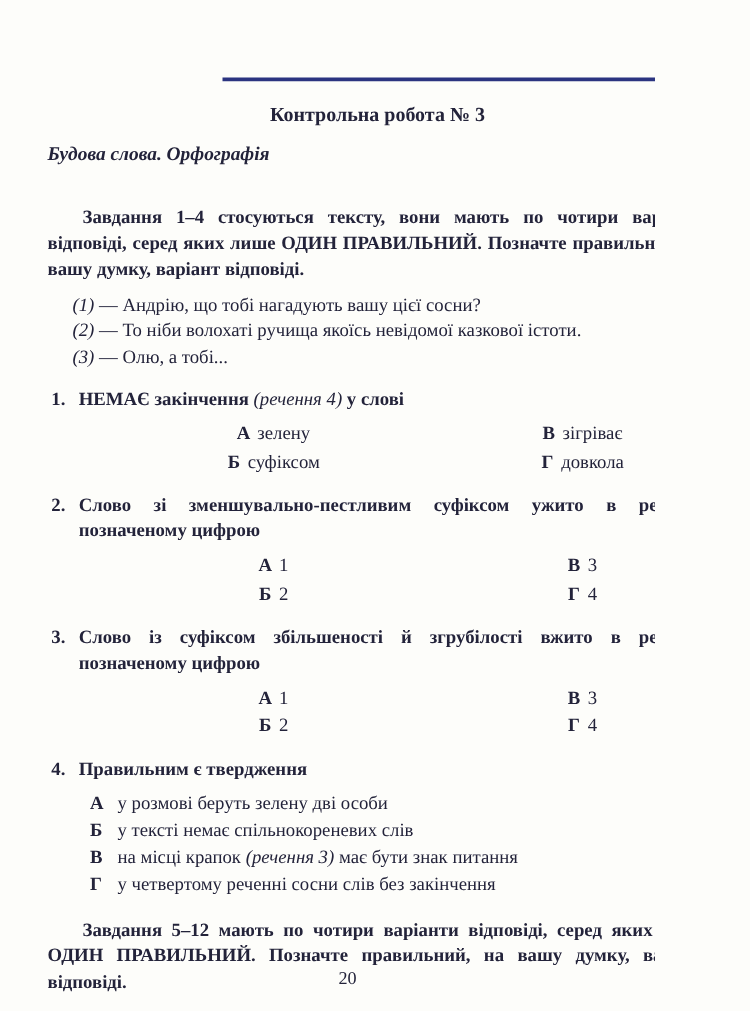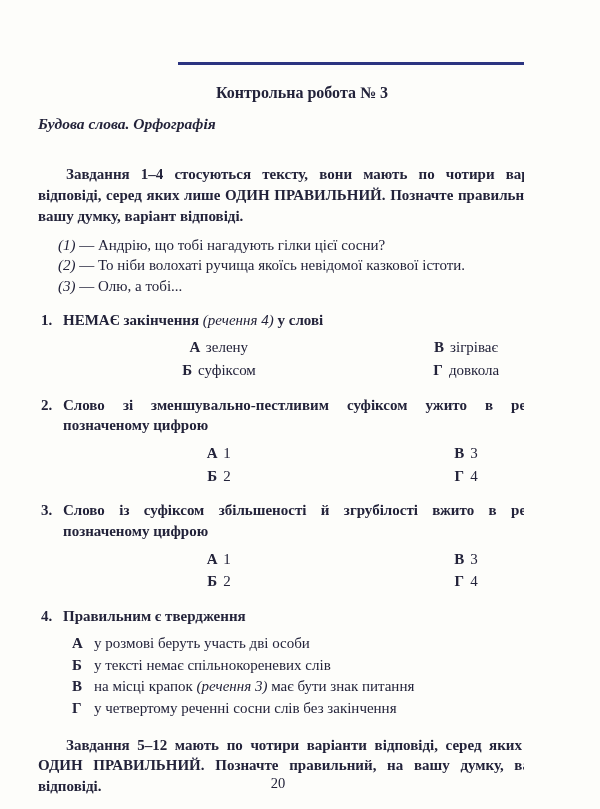--- a/index.html
+++ b/index.html
@@ -91,21 +91,21 @@
   <div class="header-rule"></div>
 
   <div class="content">
 
     <div class="title">Контрольна робота № 3</div>
     <div class="topic">Будова слова. Орфографія</div>
 
     <p class="para intro">Завдання 1–4 стосуються тексту, вони мають по чотири варіанти відповіді, серед яких лише ОДИН ПРАВИЛЬНИЙ. Позначте правильний, на вашу думку, варіант відповіді.</p>
 
     <div>
-      <p class="sent"><span class="num">(1)</span> <span>— Андрію, що тобі нагадують гілки цієї сосни?</span></p>
+      <p class="sent"><span class="num">(1)</span> <span>— Андрію, що тобі нагадують вашу цієї сосни?</span></p>
       <p class="sent"><span class="num">(2)</span> <span>— То ніби волохаті ручища якоїсь невідомої казкової істоти.</span></p>
       <p class="sent"><span class="num">(3)</span> <span>— Олю, а тобі...</span></p>
     </div>
 
     <div class="question">
       <span class="q-num">1.</span>
       <p class="q-text"><span>НЕМАЄ закінчення </span><span class="q-italic">(речення 4)</span><span> у слові</span></p>
       <div class="opts-2col">
         <div class="opt"><span class="opt-letter">А</span><span>зелену</span></div>
         <div class="opt"><span class="opt-letter">Б</span><span>суфіксом</span></div>
@@ -133,21 +133,21 @@
         <div class="opt"><span class="opt-letter">Б</span><span>2</span></div>
         <div class="opt"><span class="opt-letter">В</span><span>3</span></div>
         <div class="opt"><span class="opt-letter">Г</span><span>4</span></div>
       </div>
     </div>
 
     <div class="question">
       <span class="q-num">4.</span>
       <p class="q-text">Правильним є твердження</p>
       <div class="opts-1col">
-        <div class="opt"><span class="opt-letter">А</span><span>у розмові беруть участь дві особи</span></div>
+        <div class="opt"><span class="opt-letter">А</span><span>у розмові беруть зелену дві особи</span></div>
         <div class="opt"><span class="opt-letter">Б</span><span>у тексті немає спільнокореневих слів</span></div>
         <div class="opt"><span class="opt-letter">В</span><span>на місці крапок </span><span class="q-italic">(речення 3)</span><span> має бути знак питання</span></div>
         <div class="opt"><span class="opt-letter">Г</span><span>у четвертому реченні сосни слів без закінчення</span></div>
       </div>
     </div>
 
     <p class="para outro">Завдання 5–12 мають по чотири варіанти відповіді, серед яких лише ОДИН ПРАВИЛЬНИЙ. Позначте правильний, на вашу думку, варіант відповіді.</p>
 
   </div>
 

